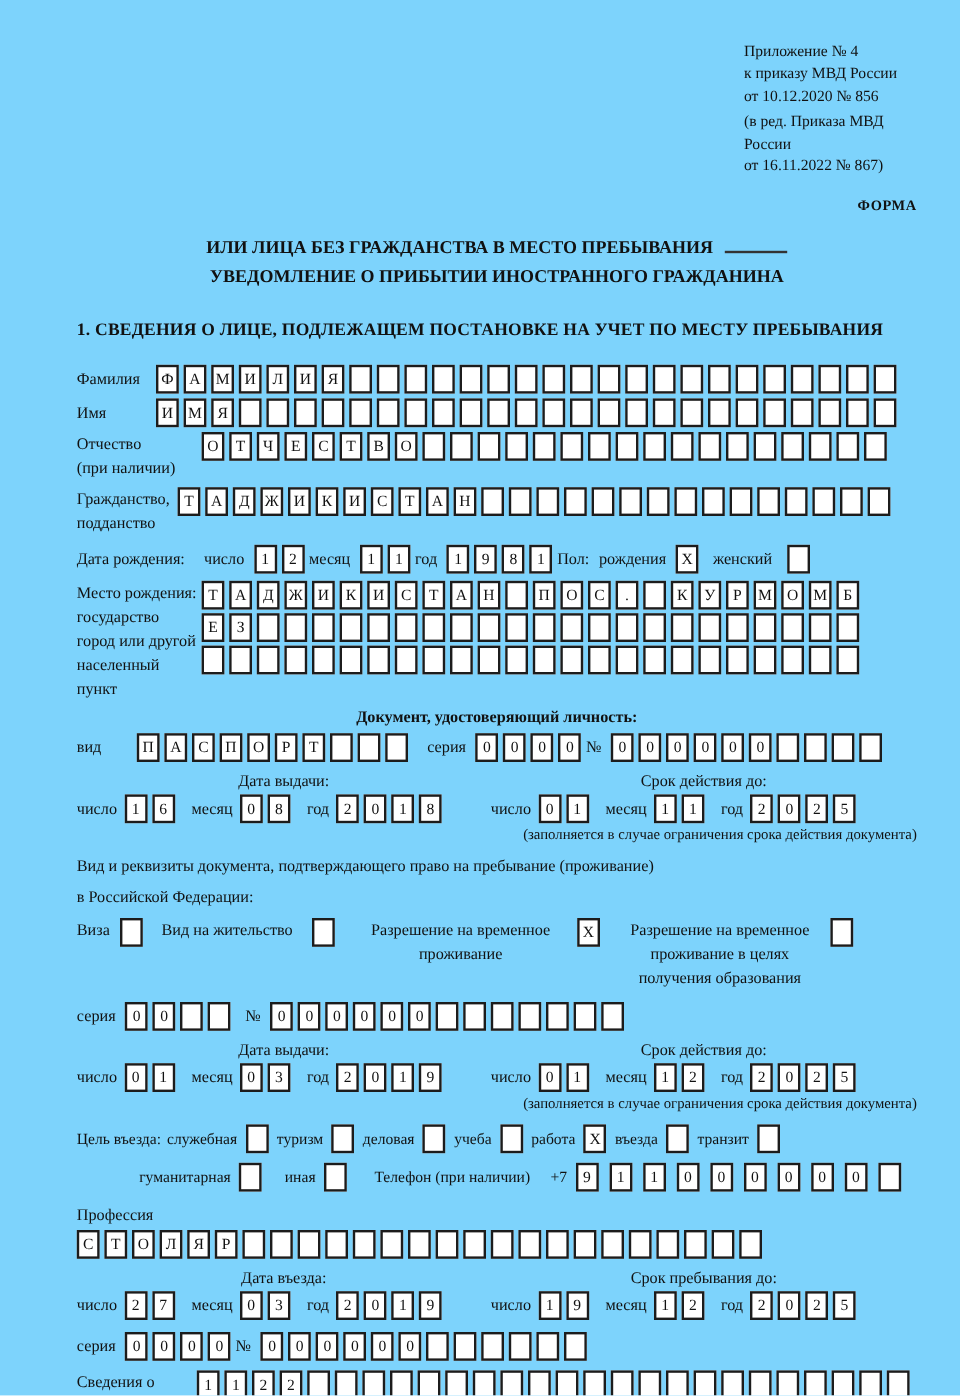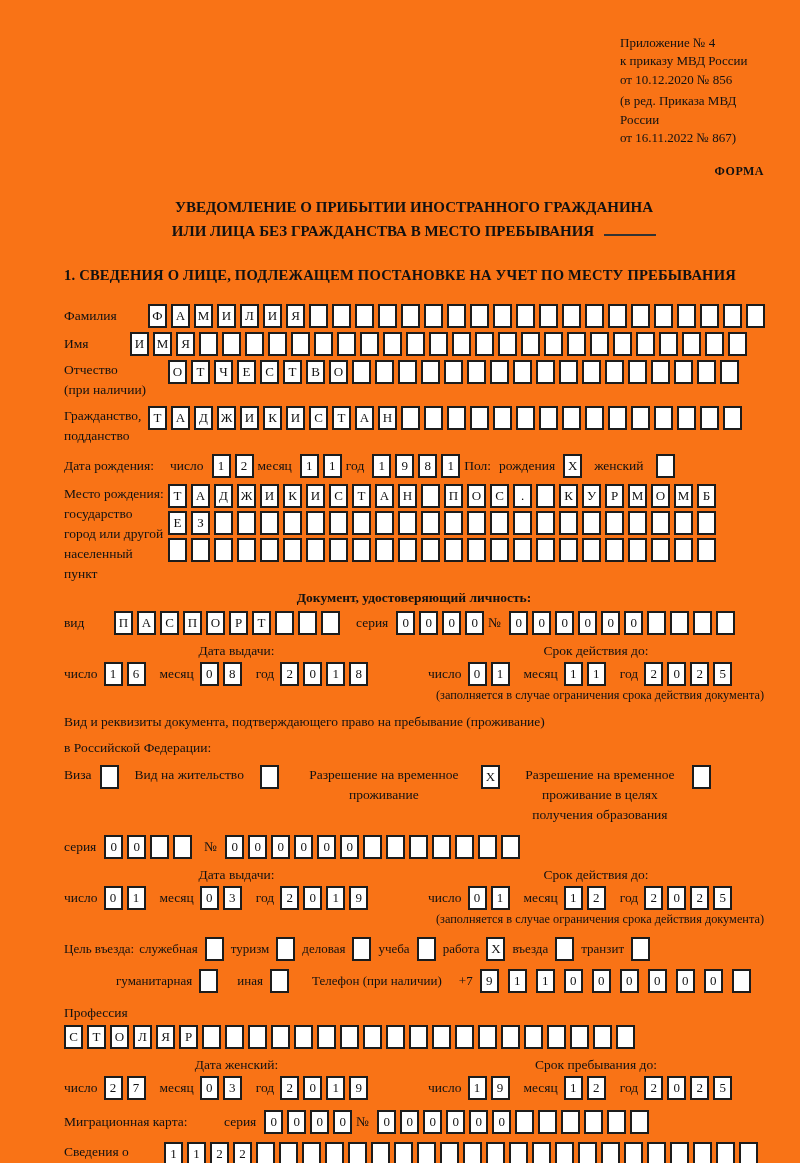--- a/index.html
+++ b/index.html
@@ -1,35 +1,35 @@
 <!DOCTYPE html>
 <html><head>
 <meta charset="utf-8">
 <style>
   html,body{margin:0;padding:0;background:#fff;}
   .page{width:800px;height:1163px;box-sizing:border-box;padding:34px 36px 10px 64px;
-        font-family:"Liberation Serif","DejaVu Serif",serif;color:#111;overflow:hidden;background:#f97316;}
+        font-family:"Liberation Serif","DejaVu Serif",serif;color:#111;overflow:hidden;background:#7dd3fc;}
   .ref{margin-left:556px;font-size:13px;line-height:1.42;}
   .ref .amend{margin-top:3px;}
   .form-label{text-align:right;font-weight:bold;font-size:12px;margin-top:16px;letter-spacing:.5px;}
   .title{text-align:center;font-weight:bold;font-size:15px;line-height:1.6;margin-top:16px;}
   .blank-line{display:inline-block;width:52px;height:13px;border-bottom:2px solid #333;margin-left:10px;}
   .sec-heading{font-weight:bold;font-size:14.6px;margin-top:24px;letter-spacing:.2px;}
   .row{display:flex;align-items:flex-start;margin-bottom:4px;}
   .flabel{font-size:13.5px;line-height:24px;flex:0 0 auto;}
   .flabel2{font-size:13.5px;line-height:20px;flex:0 0 auto;}
   .boxes{display:flex;flex:0 0 auto;}
   .boxes .cell{margin-right:4px;}
   .cell{display:inline-flex;justify-content:center;align-items:center;flex:0 0 auto;
         width:19px;height:24px;box-sizing:border-box;border:2px solid #1c1c1c;background:#fff;
         font-size:13px;line-height:20px;}
   .gap8{width:8px;flex:0 0 auto;} .gap12{width:12px;flex:0 0 auto;} .gap16{width:16px;flex:0 0 auto;}
   .vstack{display:flex;flex-direction:column;gap:3px;}
   .center-bold{text-align:center;font-weight:bold;font-size:13.5px;margin:6px 0 5px;}
-  .dates-row{display:flex;margin-top:8px;gap:19px;}
+  .dates-row{display:flex;margin-top:8px;}
   .dgroup{flex:0 0 345px;} .dgroup.r{flex:1 1 auto;}
   .dghead{text-align:center;font-size:13.5px;margin-bottom:3px;}
   .dgboxes{display:flex;align-items:center;}
   .dgboxes .flabel{margin-right:6px;} .dgboxes .boxes{margin-right:10px;}
   .note{font-size:12.3px;text-align:right;margin-top:2px;margin-bottom:6px;}
   .intro{font-size:13.5px;line-height:26px;}
   .optrow{display:flex;align-items:flex-start;margin-top:4px;margin-bottom:10px;}
   .opt{display:flex;align-items:flex-start;}
   .opt .txt{font-size:13.5px;line-height:20px;}
   .opt .txt.c{text-align:center;}
@@ -47,29 +47,29 @@
     <div>к приказу МВД России</div>
     <div>от 10.12.2020 № 856</div>
     <div class="amend">
       <div>(в ред. Приказа МВД России</div>
       <div>от 16.11.2022 № 867)</div>
     </div>
   </div>
   <div class="form-label">ФОРМА</div>
 
   <div class="title">
-    <div>УВЕДОМЛЕНИЕ О ПРИБЫТИИ ИНОСТРАННОГО ГРАЖДАНИНА</div>
     <div>
       <span>ИЛИ ЛИЦА БЕЗ ГРАЖДАНСТВА В МЕСТО ПРЕБЫВАНИЯ</span><span class="blank-line"></span>
     </div>
+    <div>УВЕДОМЛЕНИЕ О ПРИБЫТИИ ИНОСТРАННОГО ГРАЖДАНИНА</div>
   </div>
 
   <div class="sec-heading">1. СВЕДЕНИЯ О ЛИЦЕ, ПОДЛЕЖАЩЕМ ПОСТАНОВКЕ НА УЧЕТ ПО МЕСТУ ПРЕБЫВАНИЯ</div>
 
-  <div class="row" style="margin-top:20px;gap:18px;">
+  <div class="row" style="margin-top:20px;">
     <span class="flabel" style="width:66px;">Фамилия</span>
     <span class="boxes">
         <span class="cell">Ф</span>
         <span class="cell">А</span>
         <span class="cell">М</span>
         <span class="cell">И</span>
         <span class="cell">Л</span>
         <span class="cell">И</span>
         <span class="cell">Я</span>
         <span class="cell"></span>
@@ -579,21 +579,21 @@
         <span class="cell"></span>
         <span class="cell"></span>
         <span class="cell"></span>
         <span class="cell"></span>
         <span class="cell"></span>
       </span>
   </div>
 
   <div class="dates-row">
     <div class="dgroup">
-      <div class="dghead">Дата женский:</div>
+      <div class="dghead">Дата въезда:</div>
       <div class="dgboxes">
         <span class="flabel">число</span>
         <span class="boxes">
             <span class="cell">2</span>
             <span class="cell">7</span>
           </span>
         <span class="flabel">месяц</span>
         <span class="boxes">
             <span class="cell">0</span>
             <span class="cell">3</span>
@@ -625,21 +625,20 @@
             <span class="cell">2</span>
             <span class="cell">0</span>
             <span class="cell">2</span>
             <span class="cell">5</span>
           </span>
       </div>
     </div>
   </div>
 
   <div class="row" style="margin-top:10px;">
-    <span class="flabel" style="width:160px;">Миграционная карта:</span>
     <span class="flabel">серия</span>
       <span class="gap8"></span>
     <span class="boxes">
         <span class="cell">0</span>
         <span class="cell">0</span>
         <span class="cell">0</span>
         <span class="cell">0</span>
       </span>
     <span class="flabel">№</span>
       <span class="gap8"></span>

